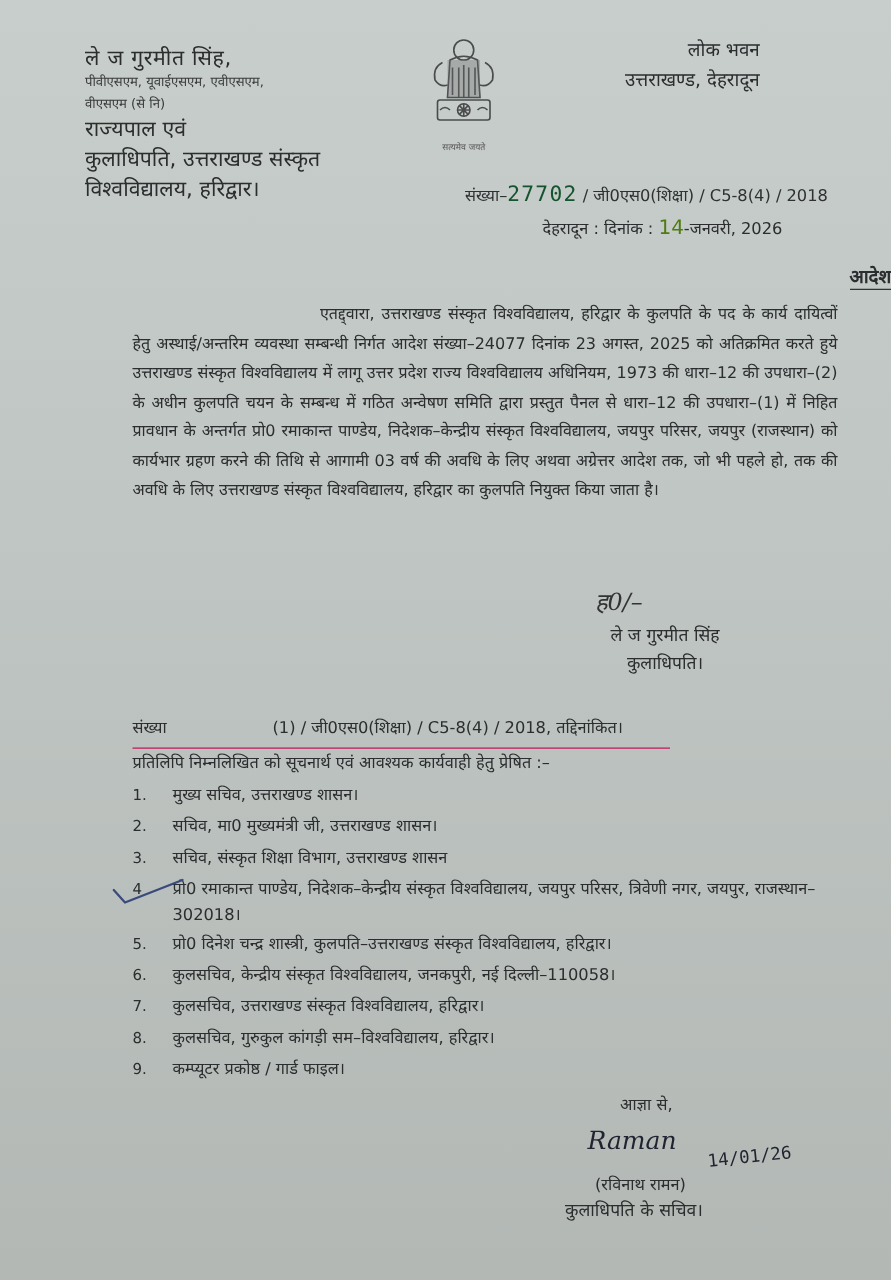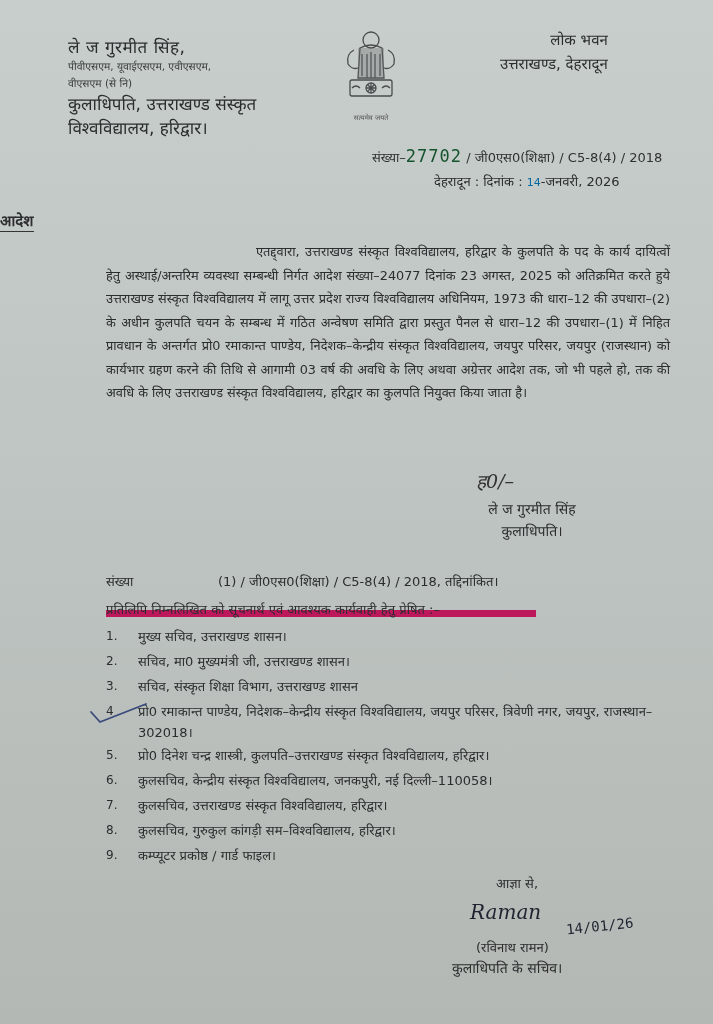--- a/index.html
+++ b/index.html
@@ -14,27 +14,27 @@
   .hdr-left { left:68px; top:36px; }
   .hdr-left .name { font-size:17px; line-height:22px; letter-spacing:0.5px; }
   .hdr-left .small { font-size:10.5px; line-height:17px; color:#3a3c3d; }
   .hdr-left .big { font-size:17px; line-height:24px; }
   .emblem { left:340px; top:28px; width:62px; height:94px; }
   .emblem .motto { position:absolute; bottom:0; left:0; width:100%; text-align:center; font-size:7px; color:#555; }
   .hdr-right { left:500px; top:28px; text-align:right; font-size:15px; line-height:24px; }
   .ref { left:372px; top:146px; font-size:13px; color:#2f3132; }
   .ref .hand { font-family:"DejaVu Sans Mono", monospace; font-size:17px; letter-spacing:1px; color:#14532d; }
   .date { left:434px; top:172px; font-size:13px; }
-  .date .hand { font-size:11px; color:#0369a1; }
-  .title { left:0; width:713px; top:210px; text-align:left; font-size:15px; font-weight:bold; }
+  .date .hand { font-size:16px; color:#4d7c0f; }
+  .title { left:0; width:713px; top:210px; text-align:right; font-size:15px; font-weight:bold; }
   .title span { border-bottom:1.5px solid #333; padding-bottom:1px; }
   .body-para { left:106px; top:240px; width:564px; font-size:12.8px; line-height:23.5px; text-align:justify; text-indent:150px; }
   .sig1 { left:476px; top:468px; font-size:19px; font-family:"DejaVu Serif", serif; font-style:italic; color:#333; }
   .signame { left:452px; top:498px; width:160px; text-align:center; font-size:14px; line-height:22px; }
-  .memo { left:106px; top:572px; width:430px; font-size:13px; border-bottom:7px solid #be185d; padding-bottom:20px; }
+  .memo { left:106px; top:572px; width:430px; font-size:13px; border-bottom:1px solid #be185d; padding-bottom:8px; }
   .memo .lab { display:inline-block; width:112px; }
   .intro { left:106px; top:600px; font-size:13px; }
   .list { left:106px; top:624px; width:572px; font-size:13px; }
   .list .it { display:flex; line-height:25px; }
   .list .num { width:32px; flex:none; font-size:12px; }
   .list .txt { flex:1; }
   .list .it.wrap .txt { line-height:21px; padding-top:2px; }
   .tick { left:88px; top:700px; width:72px; height:26px; }
   .aagya { left:496px; top:874px; font-size:13px; }
   .sig2 { left:470px; top:900px; font-family:"DejaVu Serif", serif; font-style:italic; font-size:20px; color:#1f2430; }
@@ -42,20 +42,21 @@
   .sec-name { left:476px; top:938px; font-size:13px; }
   .sec-title { left:452px; top:958px; font-size:14px; }
 </style>
 </head>
 <body>
 
 <div class="abs hdr-left">
   <div class="name">ले ज गुरमीत सिंह,</div>
   <div class="small">पीवीएसएम, यूवाईएसएम, एवीएसएम,</div>
   <div class="small">वीएसएम (से नि)</div>
+  <div class="big">राज्यपाल एवं</div>
   <div class="big">कुलाधिपति, उत्तराखण्ड संस्कृत</div>
   <div class="big">विश्वविद्यालय, हरिद्वार।</div>
 </div>
 
 <div class="abs emblem">
   <svg width="62" height="84" viewBox="0 0 62 84">
     <g fill="none" stroke="#4a4c4d" stroke-width="1.3">
       <circle cx="31" cy="12" r="8"></circle>
       <path d="M14 22 q-8 4 -6 14 q4 6 10 4"></path>
       <path d="M48 22 q8 4 6 14 q-4 6 -10 4"></path>

